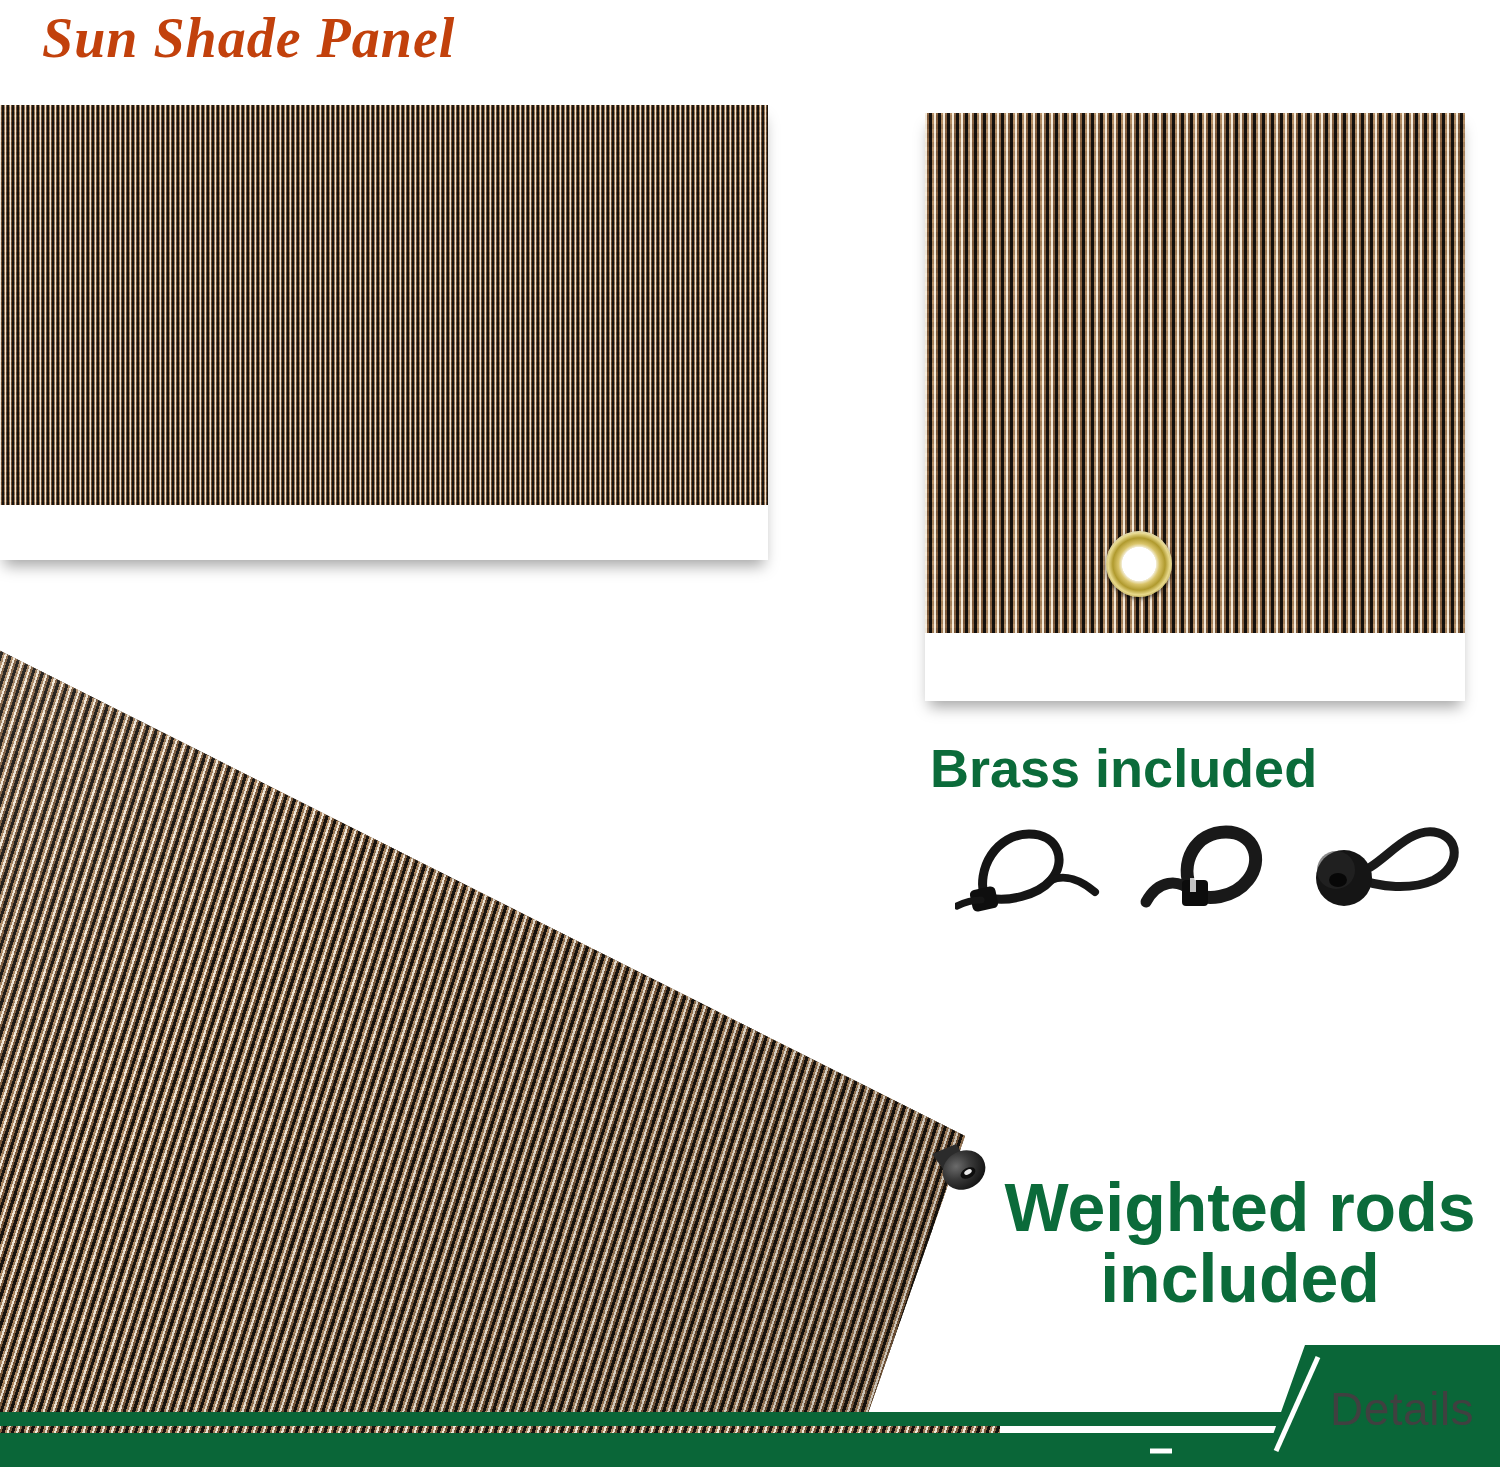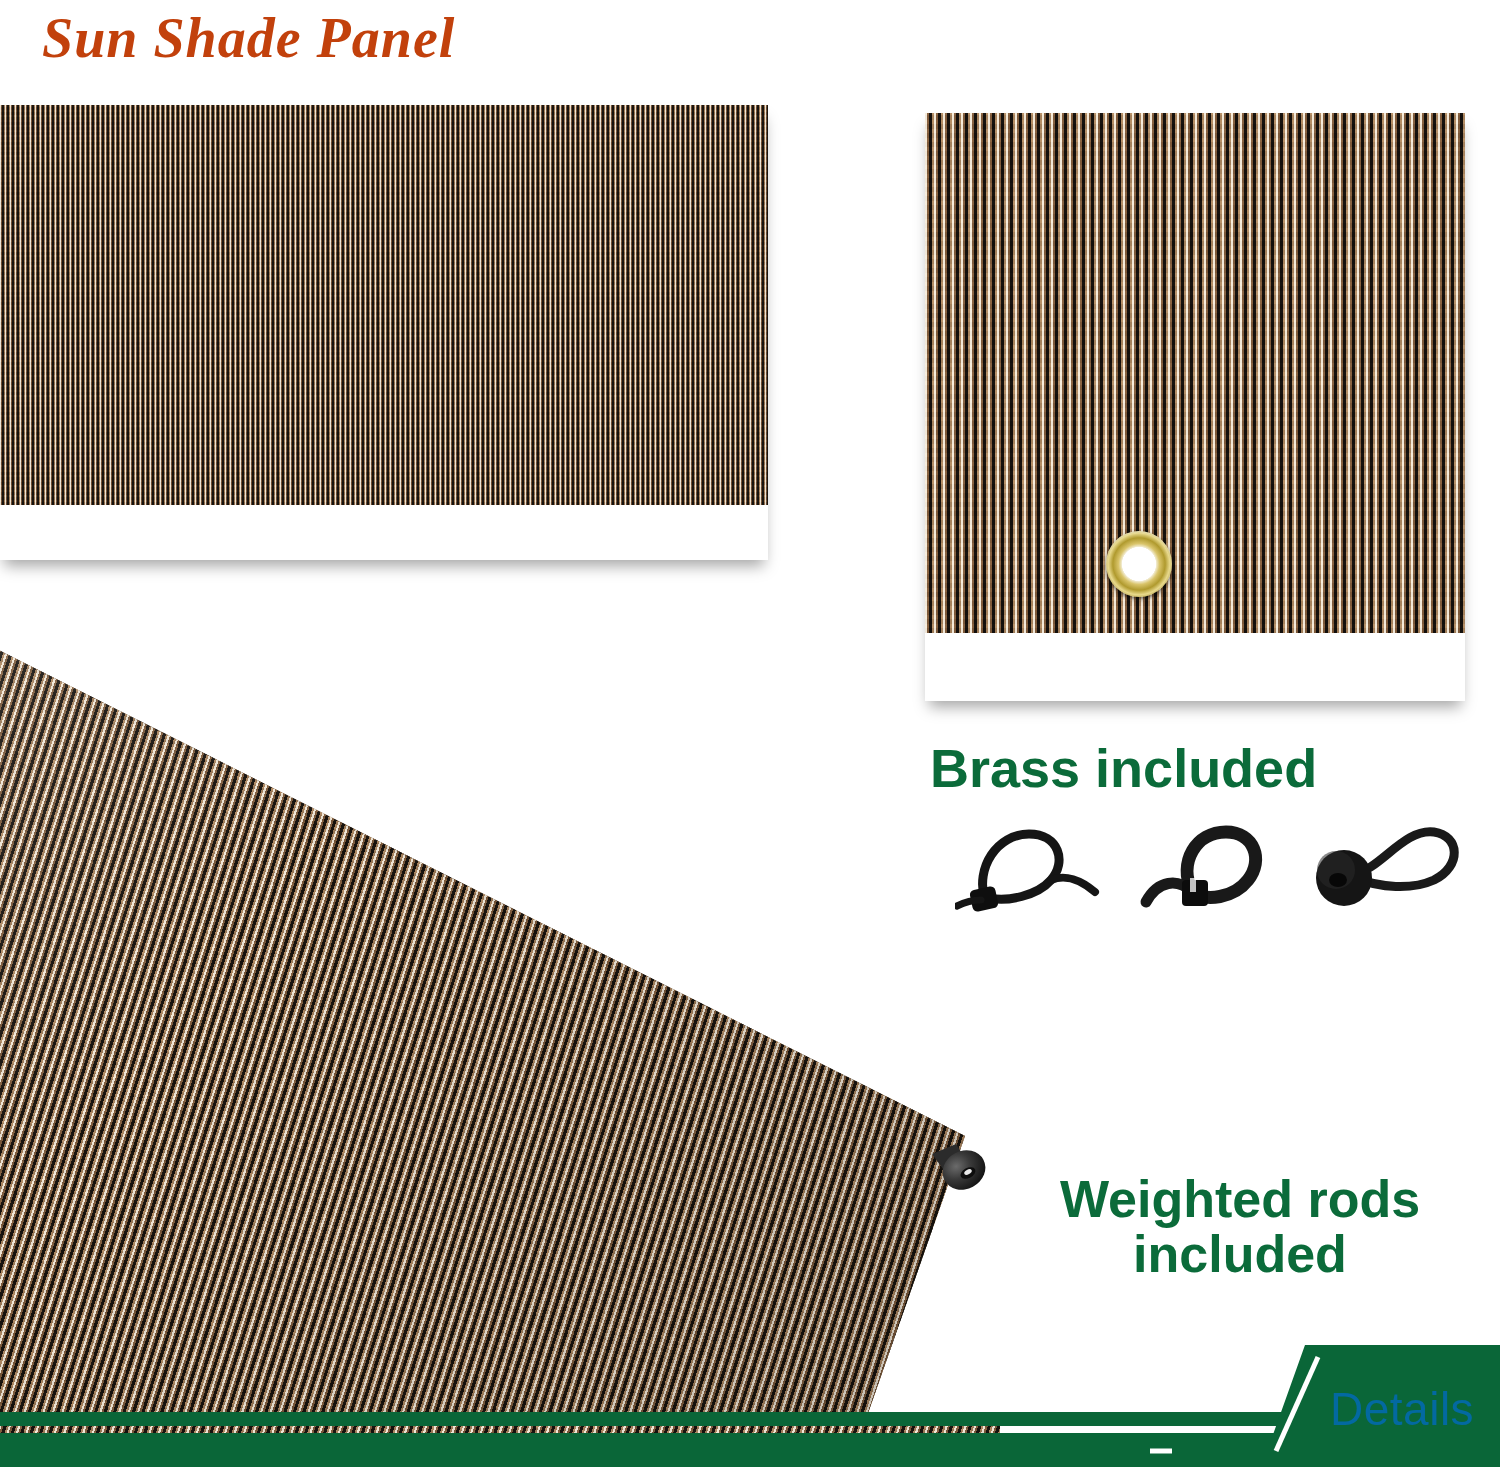--- a/index.html
+++ b/index.html
@@ -122,21 +122,21 @@
   
   .lbl{
     position:absolute;
     color:#0b6b3a;
     font-weight:bold;
     font-family:"Liberation Sans", sans-serif;
     line-height:1.05;
   }
   .lbl-fabric{left:224px;top:570px;font-size:58px;}
   .lbl-grommets{left:930px;top:740px;font-size:54px;white-space:nowrap;}
-  .lbl-rods{left:1000px;top:1172px;font-size:52px;width:480px;text-align:center;}
+  .lbl-rods{left:1000px;top:1172px;font-size:68px;width:480px;text-align:center;}
 
   .note{
     position:absolute;left:940px;top:936px;width:520px;
     text-align:center;color:#11603a;
     font-size:27px;font-weight:bold;line-height:1.2;
     font-family:"Liberation Sans", sans-serif;
   }
 
   
   .accessories{
@@ -155,21 +155,21 @@
     position:absolute;left:0;top:1426px;width:1500px;height:7px;overflow:hidden;
   }
   .bottom-band{
     position:absolute;left:0;top:1433px;width:1500px;height:34px;background:#0a6638;
   }
   .details-shape{
     position:absolute;left:1150px;top:1345px;width:350px;height:122px;
   }
   .details-text{
     position:absolute;left:1330px;top:1382px;
-    color:#0369a1;font-size:46px;font-weight:normal;
+    color:#404040;font-size:46px;font-weight:normal;
     font-family:"Liberation Sans", sans-serif;
     letter-spacing:0.5px;
   }
 </style>
 </head>
 <body>
 
 <div class="stage">
 
   <div class="title">Sun Shade Panel</div>

